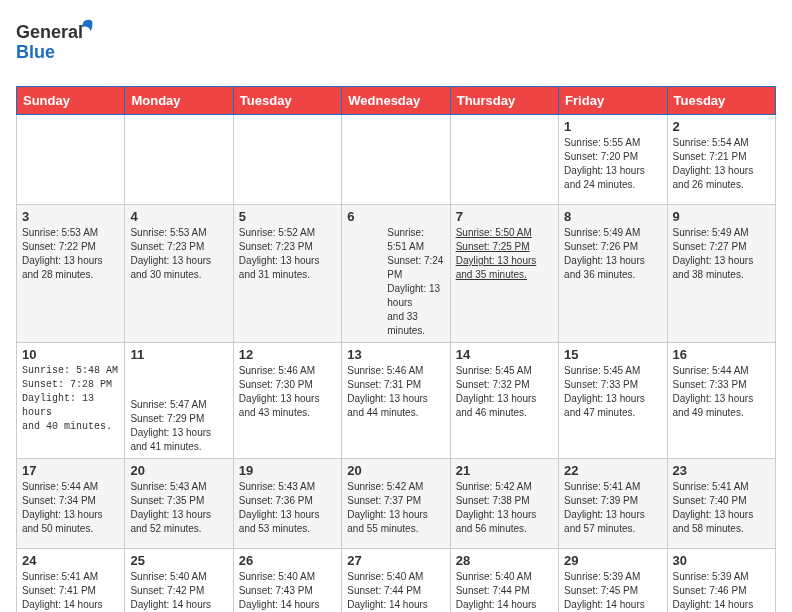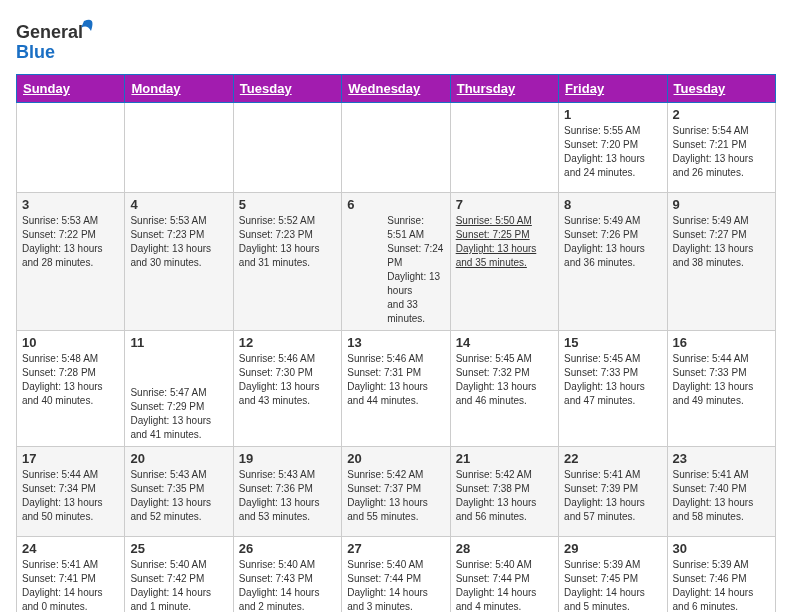--- a/index.html
+++ b/index.html
@@ -7,48 +7,47 @@
       font-family: Arial, sans-serif;
       background: #fff;
       width: 792px;
       min-height: 612px;
       padding: 16px;
     }
     .header-section {
       display: flex;
       justify-content: space-between;
       align-items: flex-start;
-      margin-bottom: 8px;
+      margin-bottom: 20px;
     }
     .title-section {
       text-align: right;
     }
     .month-title {
       font-size: 36px;
       font-weight: bold;
       color: #333;
       line-height: 1.1;
     }
     .location-title {
       font-size: 16px;
       color: #555;
     }
     .calendar-table {
       width: 100%;
       border-collapse: collapse;
       table-layout: fixed;
     }
     .calendar-table th {
-      background: #a21caf;
+      background: #ef4444;
       color: #fff;
       text-align: left;
       padding: 6px 6px;
       font-size: 13px;
       border: 1px solid #1a6fc4;
-      text-decoration: underline;
     }
     .calendar-table td {
       border: 1px solid #ccc;
       vertical-align: top;
       padding: 4px 5px;
       font-size: 10.5px;
       color: #333;
       background: #fff;
       height: 90px;
     }
@@ -173,21 +172,21 @@
           <span class="day-number">9</span>
           <div class="day-info" style="white-space: pre-line;">Sunrise: 5:49 AM
 Sunset: 7:27 PM
 Daylight: 13 hours
 and 38 minutes.</div>
         </td>
       </tr>
       <tr>
         <td>
           <span class="day-number">10</span>
-          <div class="day-info" style="white-space: pre-line;">Sunrise: 5:48 AM
+          <div class="day-info" style="white-space: pre-line; font-family: Liberation Mono, monospace;">Sunrise: 5:48 AM
 Sunset: 7:28 PM
 Daylight: 13 hours
 and 40 minutes.</div>
         </td>
         <td>
           <span class="day-number">11</span>
           <div class="day-info" style="white-space: pre-line; margin-top: 36px;">Sunrise: 5:47 AM
 Sunset: 7:29 PM
 Daylight: 13 hours
 and 41 minutes.</div>

